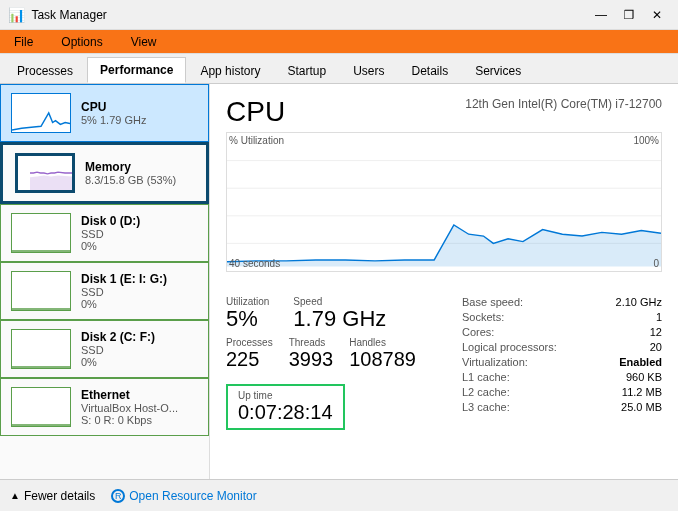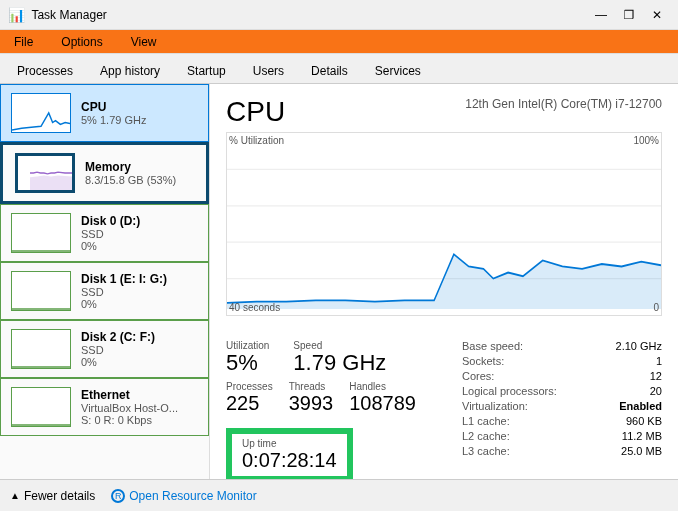--- a/index.html
+++ b/index.html
@@ -134,21 +134,21 @@
     }
     .detail-subtitle {
       font-size: 12px;
       color: #555;
       text-align: right;
       line-height: 1.4;
     }
     .chart-container {
       border: 1px solid #ddd;
       background: #fff;
-      height: 184px;
+      height: 140px;
       position: relative;
       margin-bottom: 6px;
     }
     .chart-label-left {
       position: absolute;
       left: 2px;
       top: 2px;
       font-size: 10px;
       color: #555;
     }
@@ -184,21 +184,21 @@
       display: flex;
       justify-content: space-between;
       margin-bottom: 3px;
       font-size: 11px;
     }
     .right-stat-label { color: #555; }
     .right-stat-value { color: #000; font-weight: 400; }
     .right-stat-value.bold { font-weight: 700; }
     .uptime-box {
       display: inline-block;
-      border: 6px solid #22c55e;
+      border: 2px solid #22c55e;
       padding: 4px 10px;
       margin-top: 6px;
     }
     .uptime-label { font-size: 10px; color: #555; }
     .uptime-value { font-size: 20px; font-weight: 300; color: #000; }
     .bottom-bar {
       display: flex;
       align-items: center;
       height: 32px;
       border-top: 1px solid #ccc;
@@ -252,20 +252,21 @@
 </div>
 
 <div class="menu-bar">
   <span class="menu-item">File</span>
   <span class="menu-item">Options</span>
   <span class="menu-item">View</span>
 </div>
 
 <div class="tab-bar">
   <div class="tab">Processes</div>
+  <div class="tab active">Performance</div>
   <div class="tab">App history</div>
   <div class="tab">Startup</div>
   <div class="tab">Users</div>
   <div class="tab">Details</div>
   <div class="tab">Services</div>
 </div>
 
 <div class="main-content">
 
   <div class="sidebar">

